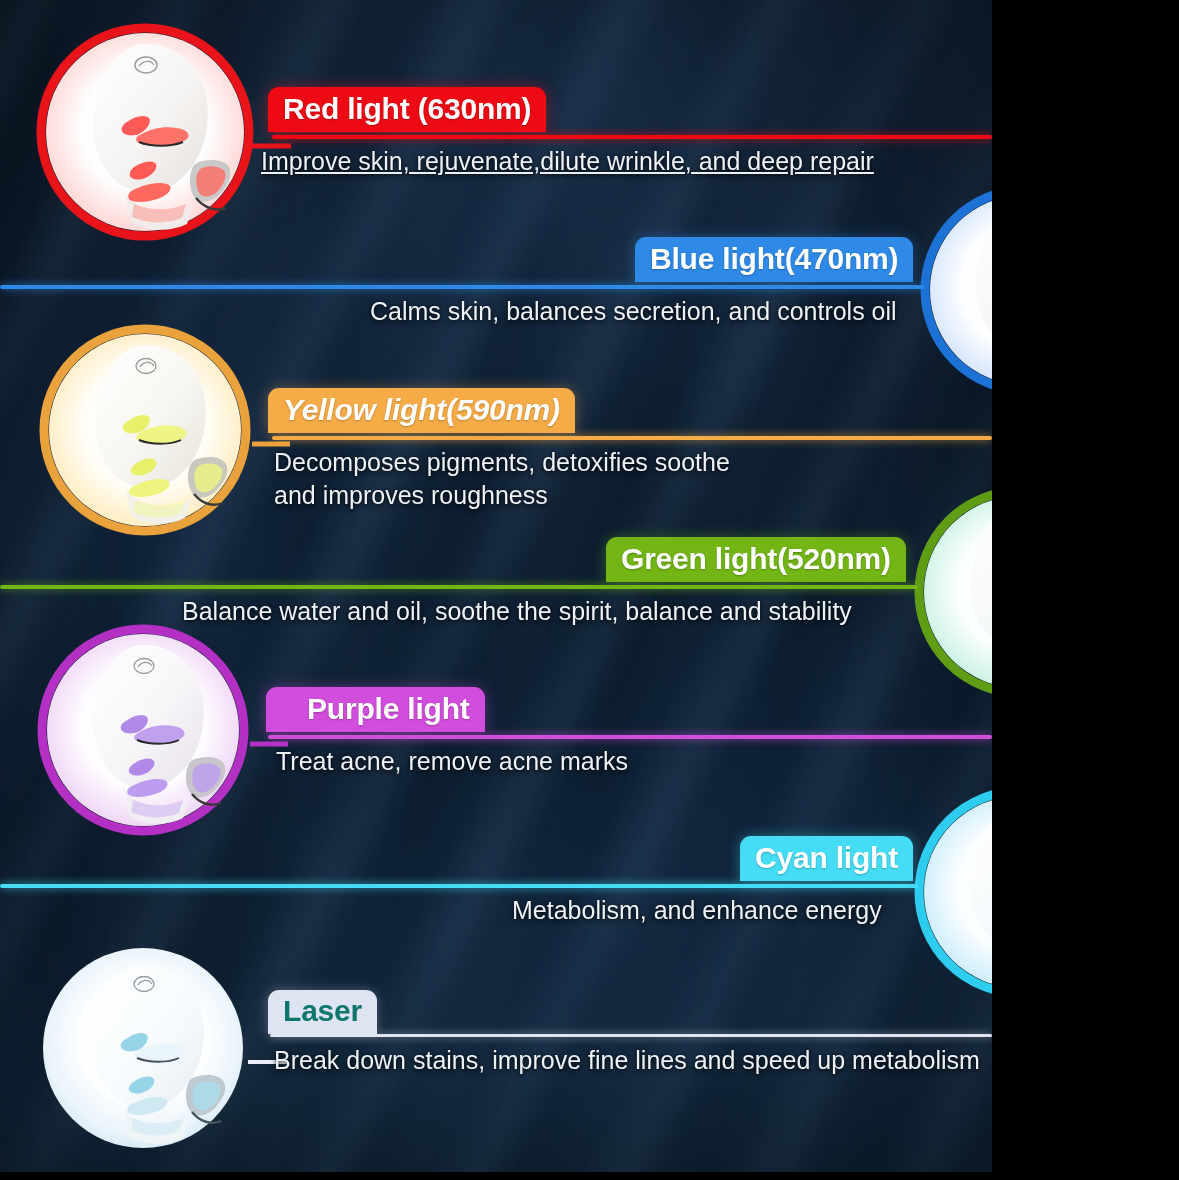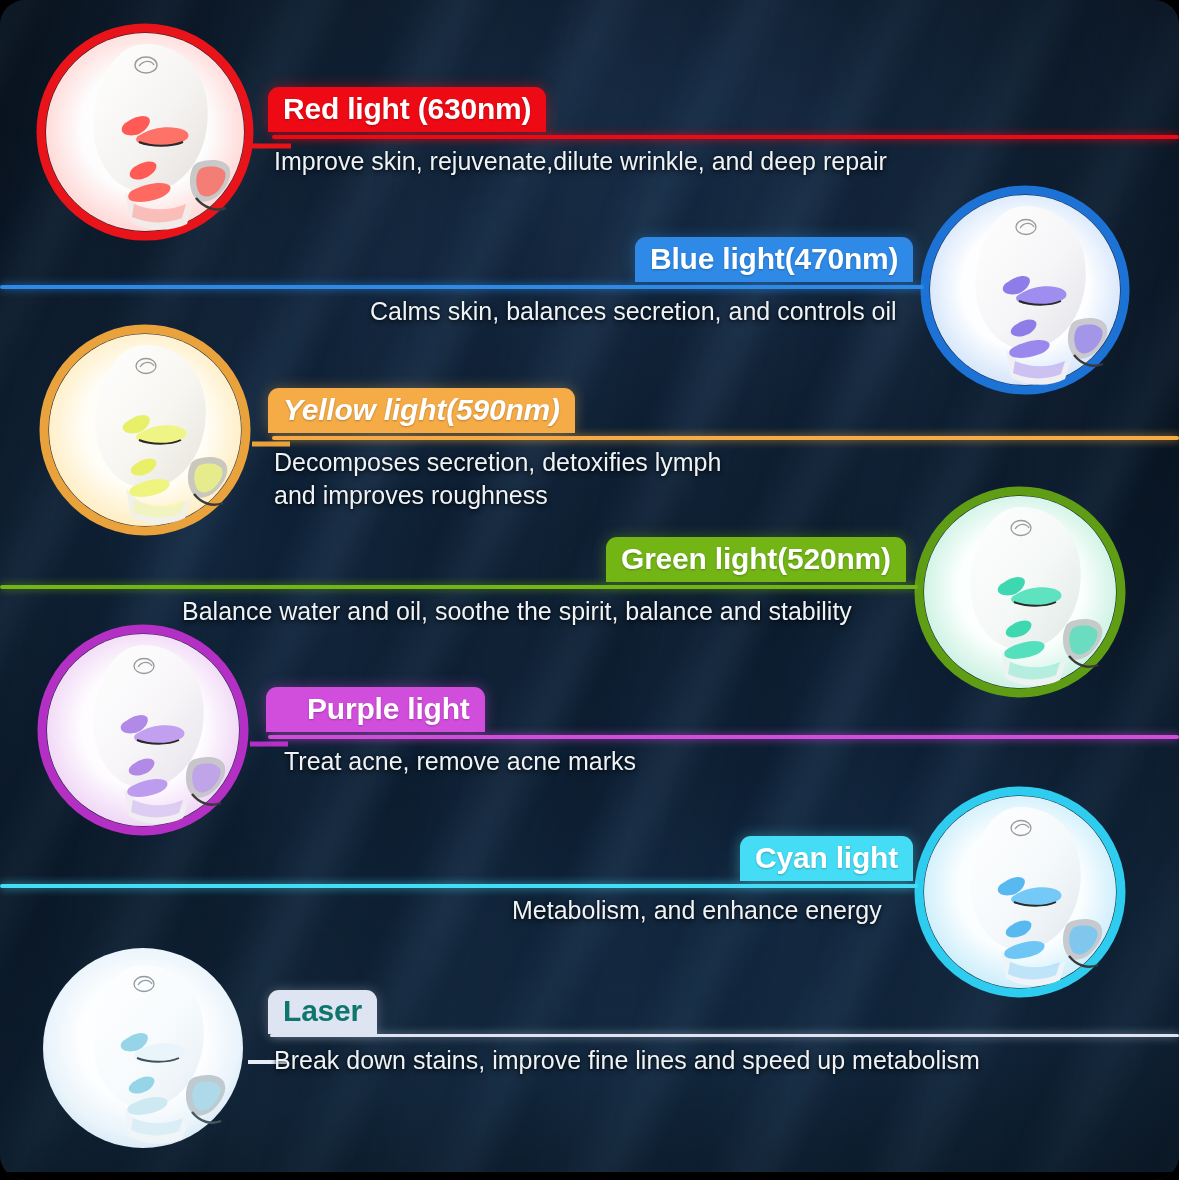--- a/index.html
+++ b/index.html
@@ -1,28 +1,27 @@
 <!DOCTYPE html>
 <html><head>
 <meta charset="utf-8">
 <style>
   * { box-sizing: border-box; margin:0; padding:0; }
   html,body { background:#000; }
   body { font-family:"Liberation Sans", sans-serif; }
 
   #page {
     position:relative;
-    width:1179px; height:1180px;
+    width:992px; height:1180px;
     overflow:hidden;
     background:
       radial-gradient(ellipse 90% 60% at 60% 8%,  rgba(30,58,92,.55), rgba(0,0,0,0) 70%),
       radial-gradient(ellipse 70% 50% at 15% 45%, rgba(22,48,78,.45), rgba(0,0,0,0) 70%),
       radial-gradient(ellipse 80% 55% at 85% 75%, rgba(20,46,76,.40), rgba(0,0,0,0) 70%),
       linear-gradient(175deg,#0d1b2c 0%,#0a1726 38%,#0b1a2b 65%,#132a42 88%,#0e2134 100%);
-    border-radius: 25px;
   }
   
   .streaks {
     position:absolute; inset:-10% -10%;
     background:repeating-linear-gradient(117deg,
       rgba(255,255,255,0) 0px,
       rgba(118,170,220,.055) 26px,
       rgba(138,186,230,.085) 44px,
       rgba(255,255,255,0) 78px,
       rgba(255,255,255,0) 132px);
@@ -118,21 +117,21 @@
         <path d="M113 120c12 5 32 5 44 0" fill="none" stroke="#2a2a2a" stroke-width="2"></path>
         <path d="M173 140c13-4 26-2 30 5 4 8-2 20-10 28-8 7-18 9-23 4-6-6-8-20-4-30 1-4 4-6 7-7z" fill="#c9c9c9"></path>
         <path d="M176 146c10-3 20-1 23 4 2 5-2 14-8 20-6 5-13 6-17 2-4-5-5-16-2-22 1-2 2-3 4-4z" fill="#ff6a60" opacity=".8"></path>
         <path d="M170 176c8 10 20 14 30 10" fill="none" stroke="#3a3a3a" stroke-width="2.5"></path>
         <path d="M108 182c16 7 36 7 52 0l-4 14c-16 6-34 6-50-1z" fill="#ff8f88" opacity=".5"></path>
       </g>
     </svg>
   </div>
   <div class="rule" style="left:272px; right:0; top:135px; background:#ee0a14; box-shadow:0 0 9px rgba(238,10,20,.85);"></div>
   <div class="label" style="left:268px; top:87px; background:#ee0a14; box-shadow:0 0 14px rgba(238,10,20,.45);">Red light (630nm)</div>
-  <div class="desc" style="left:274px; top:145px;">Improve skin, rejuvenate,dilute wrinkle, and deep repair</div>
+  <div class="desc" style="left:261px; top:145px;text-decoration:underline;">Improve skin, rejuvenate,dilute wrinkle, and deep repair</div>
 
   <div class="maskwrap" style="left:922px; top:186px; width:238px; height:210px;">
     <svg viewBox="0 0 238 210" aria-hidden="true">
       <defs>
         <radialGradient id="glow-blue" cx="50%" cy="48%" r="52%">
           <stop offset="0%" stop-color="#ffffff"></stop>
           <stop offset="64%" stop-color="#fdfeff"></stop>
           <stop offset="100%" stop-color="#d6e6fb"></stop>
         </radialGradient>
         <linearGradient id="shell-blue" x1="0%" y1="0%" x2="100%" y2="100%">
@@ -193,21 +192,21 @@
         <path d="M111 116c12 5 31 5 42 0" fill="none" stroke="#2a2a2a" stroke-width="1.9"></path>
         <path d="M169 135c13-4 25-2 29 5 4 8-2 19-10 27-8 7-17 9-22 4-6-6-8-19-4-29 1-4 4-6 7-7z" fill="#c9c8bf"></path>
         <path d="M172 141c10-3 19-1 22 4 2 5-2 13-8 19-6 5-12 6-16 2-4-5-5-15-2-21 1-2 2-3 4-4z" fill="#eef47e" opacity=".8"></path>
         <path d="M166 170c8 10 19 13 29 9" fill="none" stroke="#3a3a3a" stroke-width="2.4"></path>
         <path d="M107 176c16 7 34 7 50 0l-4 13c-15 6-33 6-48-1z" fill="#f2f79a" opacity=".5"></path>
       </g>
     </svg>
   </div>
   <div class="rule" style="left:272px; right:0; top:436px; background:#f5ab46; box-shadow:0 0 9px rgba(245,171,70,.75);"></div>
   <div class="label" style="left:268px; top:388px; background:#f5ab46; box-shadow:0 0 14px rgba(245,171,70,.35);font-style:italic;">Yellow light(590nm)</div>
-  <div class="desc" style="left:274px; top:446px;">Decomposes secretion, detoxifies lymph
+  <div class="desc" style="left:274px; top:446px;">Decomposes pigments, detoxifies soothe
 and improves roughness</div>
 
   <div class="maskwrap" style="left:916px; top:486px; width:240px; height:212px;">
     <svg viewBox="0 0 240 212" aria-hidden="true">
       <defs>
         <radialGradient id="glow-grn" cx="50%" cy="48%" r="52%">
           <stop offset="0%" stop-color="#ffffff"></stop>
           <stop offset="62%" stop-color="#fbfffd"></stop>
           <stop offset="100%" stop-color="#cdf2e4"></stop>
         </radialGradient>
@@ -269,21 +268,21 @@
         <path d="M111 116c12 5 31 5 42 0" fill="none" stroke="#2a2a2a" stroke-width="1.9"></path>
         <path d="M169 135c13-4 25-2 29 5 4 8-2 19-10 27-8 7-17 9-22 4-6-6-8-19-4-29 1-4 4-6 7-7z" fill="#c8c5cc"></path>
         <path d="M172 141c10-3 19-1 22 4 2 5-2 13-8 19-6 5-12 6-16 2-4-5-5-15-2-21 1-2 2-3 4-4z" fill="#bd9bee" opacity=".8"></path>
         <path d="M166 170c8 10 19 13 29 9" fill="none" stroke="#3a3a3a" stroke-width="2.4"></path>
         <path d="M107 176c16 7 34 7 50 0l-4 13c-15 6-33 6-48-1z" fill="#caacf3" opacity=".5"></path>
       </g>
     </svg>
   </div>
   <div class="rule" style="left:268px; right:0; top:735px; background:#d14ddb; box-shadow:0 0 9px rgba(209,77,219,.75);"></div>
   <div class="label" style="left:266px; top:687px; background:#d14ddb; box-shadow:0 0 14px rgba(209,77,219,.4);padding-left:41px;">Purple light</div>
-  <div class="desc" style="left:284px; top:745px;text-align:center;">Treat acne, remove acne marks</div>
+  <div class="desc" style="left:276px; top:745px;text-align:center;">Treat acne, remove acne marks</div>
 
   <div class="maskwrap" style="left:916px; top:786px; width:240px; height:212px;">
     <svg viewBox="0 0 240 212" aria-hidden="true">
       <defs>
         <radialGradient id="glow-cy" cx="50%" cy="48%" r="52%">
           <stop offset="0%" stop-color="#ffffff"></stop>
           <stop offset="62%" stop-color="#fbfeff"></stop>
           <stop offset="100%" stop-color="#cdeefb"></stop>
         </radialGradient>
         <linearGradient id="shell-cy" x1="0%" y1="0%" x2="100%" y2="100%">

